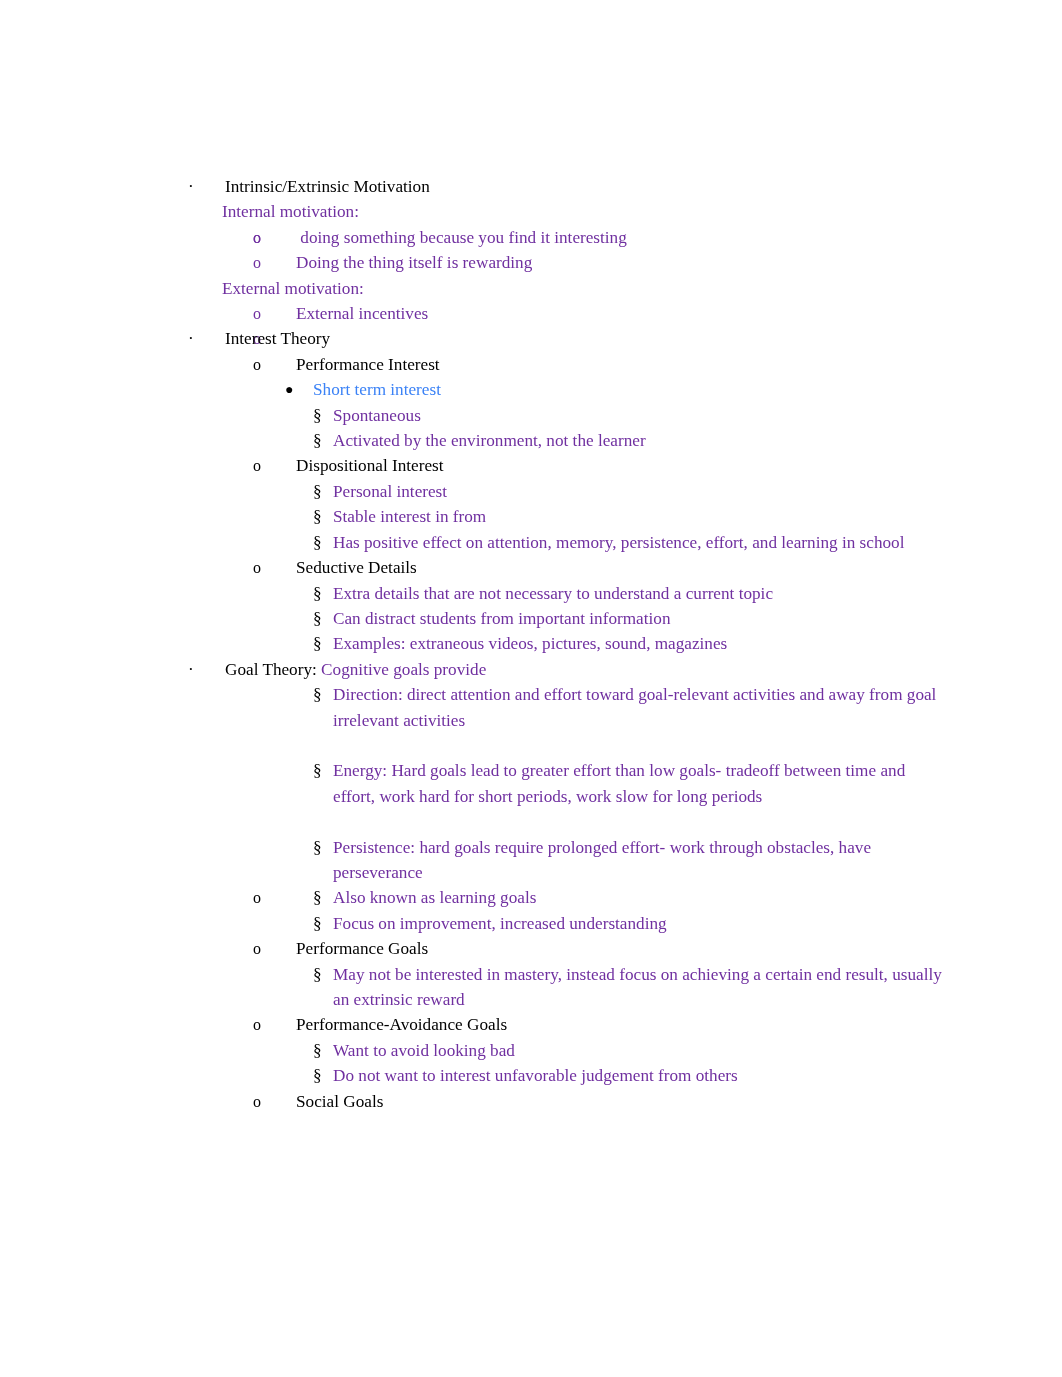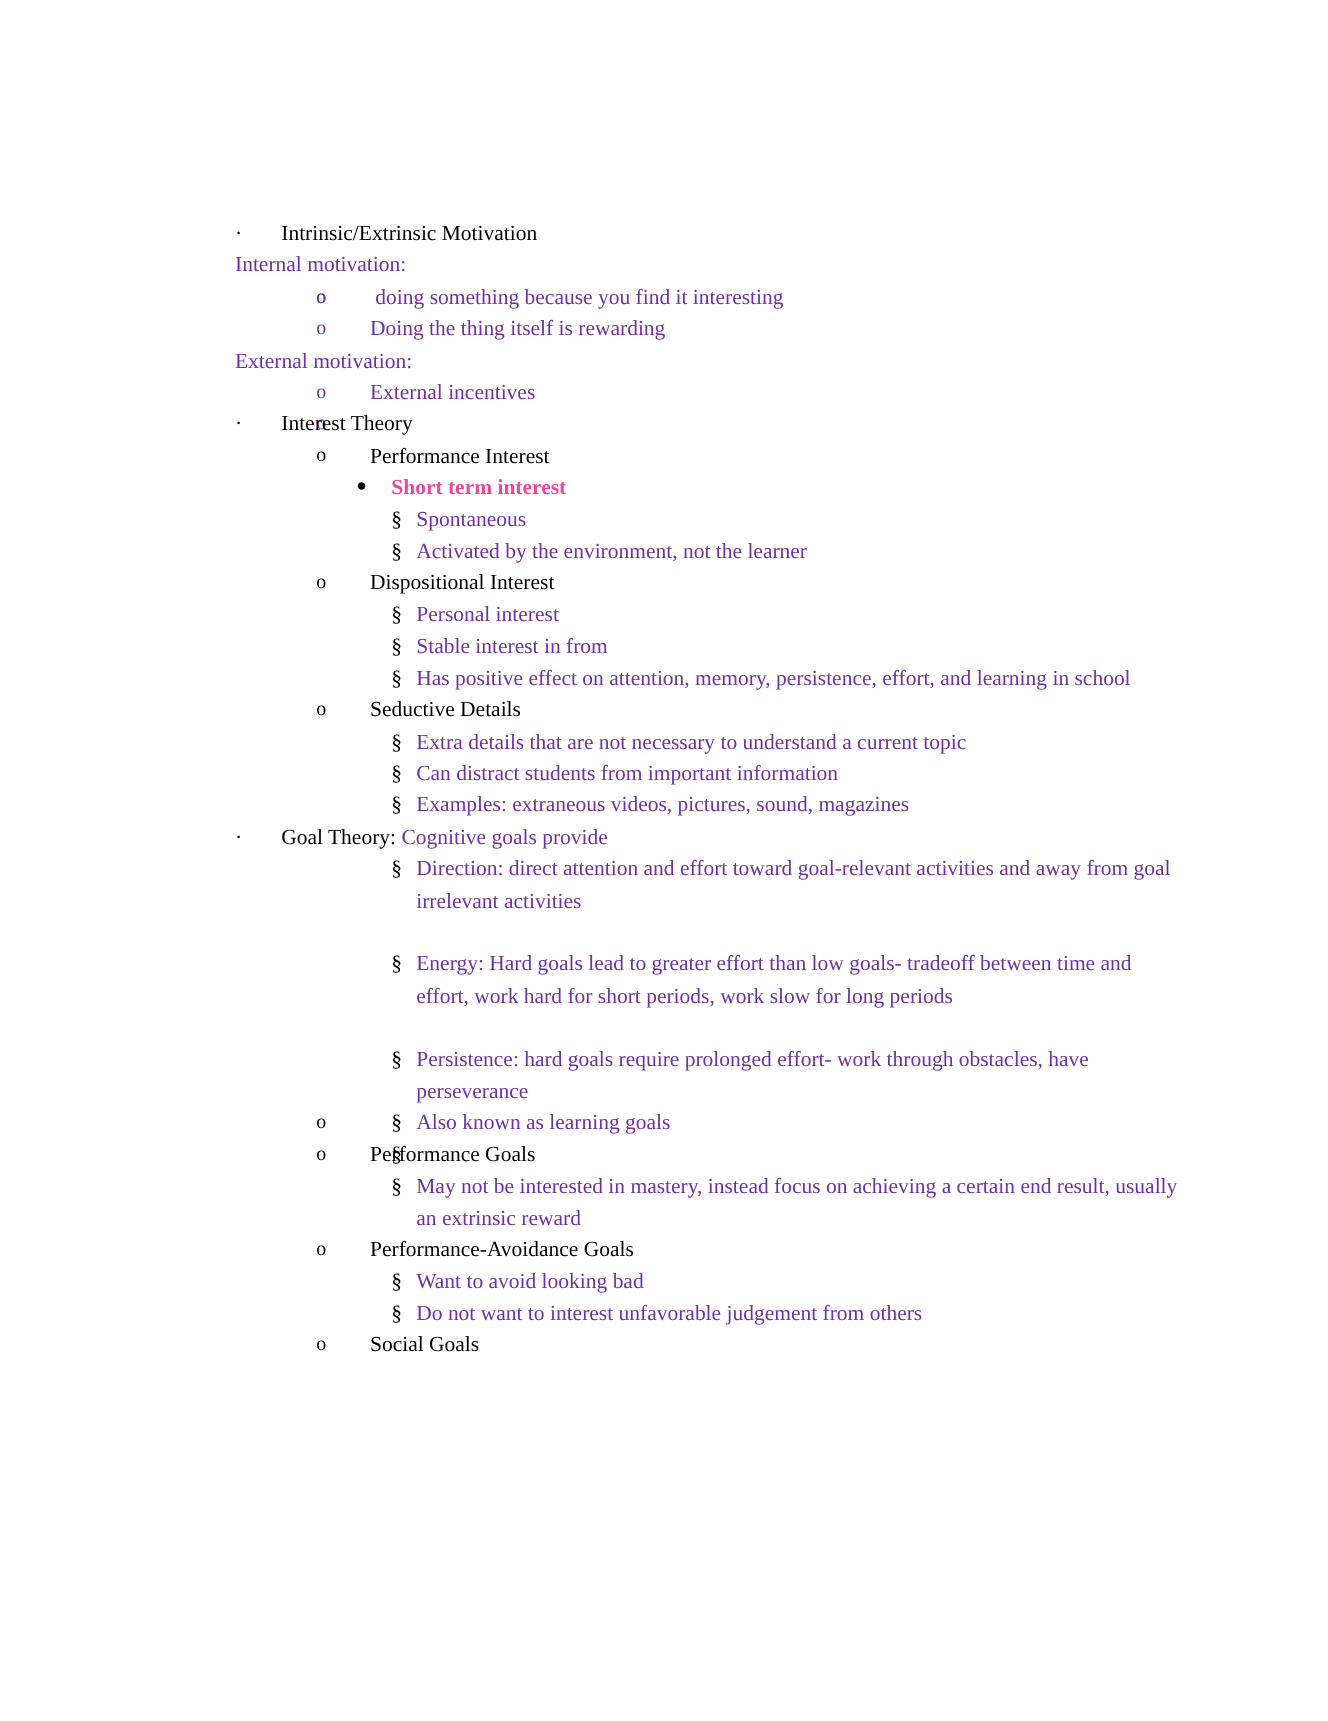--- a/index.html
+++ b/index.html
@@ -40,37 +40,37 @@
     display: inline-block;
     text-align: left;
   }
   .txt { display: block; }
 
   
   .lvl-dot        { padding-left: 37px; }
   .lvl-dot .mk    { font-family: "Liberation Serif", serif; font-size: 17.2px; }
 
   
-  .lvl-flush      { padding-left: 0; }
+  .lvl-flush      { padding-left: 0; margin-left: 34px; }
 
   
   .lvl-o          { padding-left: 108px; }
   .lvl-o .mk      { left: 65px; font-size: 16px; font-family: "Liberation Serif", serif; }
 
   
   .lvl-b          { padding-left: 125px; }
   .lvl-b .mk      { left: 97px; font-size: 14px; }
 
   
   .lvl-s          { padding-left: 145px; }
   .lvl-s .mk      { left: 125px; font-size: 17.2px; }
 
   
   .c-purple  { color: #7030A0; }
-  .c-vivid   { color: #ec4899; font-weight: bold; }
+  .c-vivid   { color: #3b82f6; }
   .c-black   { color: #000000; }
 
   .spacer { display: block; height: 25.4px; }
 
   .lead-sp { white-space: pre-wrap; }
 </style>
 </head>
 <body>
 
 <div class="page">
@@ -187,20 +187,21 @@
 
     <div class="ln lvl-o">
       <span class="mk c-black">o</span>
     </div>
     <div class="ln lvl-s">
       <span class="mk c-black">§</span>
       <span class="txt c-purple">Also known as learning goals</span>
     </div>
     <div class="ln lvl-s">
       <span class="mk c-black">§</span>
+      <span class="txt c-purple">Focus on improvement, increased understanding</span>
     </div>
 
     <div class="ln lvl-o">
       <span class="mk c-black">o</span>
       <span class="txt c-black">Performance Goals</span>
     </div>
     <div class="ln lvl-s">
       <span class="mk c-black">§</span>
       <span class="txt c-purple">May not be interested in mastery, instead focus on achieving a certain end result, usually an extrinsic reward</span>
     </div>

